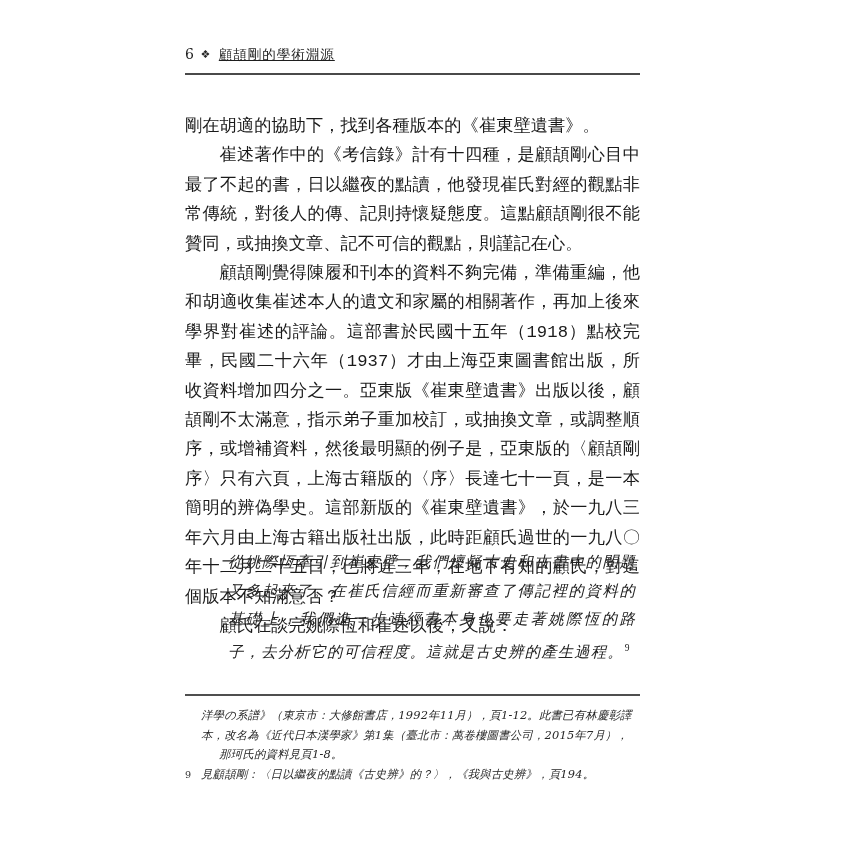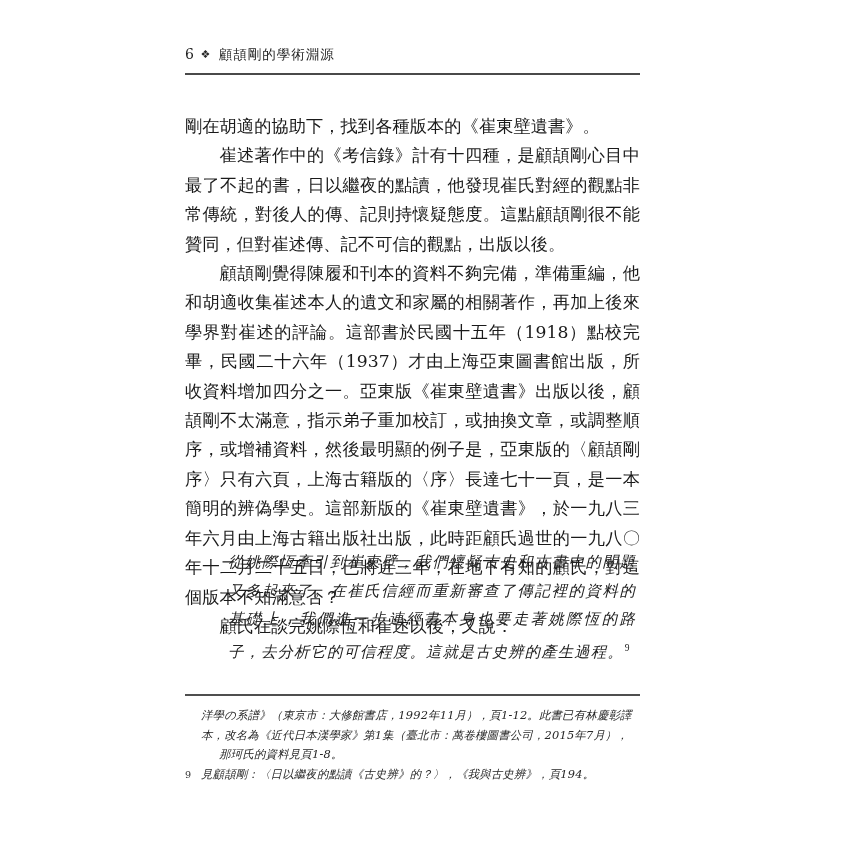--- a/index.html
+++ b/index.html
@@ -39,36 +39,38 @@
   }
   .header-orn {
     font-size: 11px;
     margin-right: 8px;
     color: #262626;
     transform: translateY(-1px);
   }
   .header-title {
     font-size: 13.5px;
     letter-spacing: 1px;
+    text-decoration: underline;
   }
   .header-rule {
     position: absolute;
     left: 185px;
     top: 73px;
     width: 455px;
     height: 2px;
     background: #4a4a4a;
   }
 
   
   .body-col {
     position: absolute;
     left: 185px;
     top: 112px;
     width: 455px;
+    font-family: Liberation Mono, monospace;
   }
   .para {
     font-size: 17.2px;
     line-height: 29.4px;
     text-align: justify;
     text-justify: inter-character;
     letter-spacing: 0.1px;
     margin: 0 0 0 0;
     color: #1a1a1a;
     text-indent: 0;
@@ -156,21 +158,21 @@
     <div class="header-line">
       <span class="header-pageno">6</span>
       <span class="header-orn">❖</span>
       <span class="header-title">顧頡剛的學術淵源</span>
     </div>
   </div>
   <div class="header-rule"></div>
 
   <div class="body-col">
     <p class="para">剛在胡適的協助下，找到各種版本的《崔東壁遺書》。</p>
-    <p class="para indent">崔述著作中的《考信錄》計有十四種，是顧頡剛心目中最了不起的書，日以繼夜的點讀，他發現崔氏對經的觀點非常傳統，對後人的傳、記則持懷疑態度。這點顧頡剛很不能贊同，但對崔述傳、記不可信的觀點，出版以後。</p>
+    <p class="para indent">崔述著作中的《考信錄》計有十四種，是顧頡剛心目中最了不起的書，日以繼夜的點讀，他發現崔氏對經的觀點非常傳統，對後人的傳、記則持懷疑態度。這點顧頡剛很不能贊同，或抽換文章、記不可信的觀點，則謹記在心。</p>
     <p class="para indent">顧頡剛覺得陳履和刊本的資料不夠完備，準備重編，他和胡適收集崔述本人的遺文和家屬的相關著作，再加上後來學界對崔述的評論。這部書於民國十五年（1918）點校完畢，民國二十六年（1937）才由上海亞東圖書館出版，所收資料增加四分之一。亞東版《崔東壁遺書》出版以後，顧頡剛不太滿意，指示弟子重加校訂，或抽換文章，或調整順序，或增補資料，然後最明顯的例子是，亞東版的〈顧頡剛序〉只有六頁，上海古籍版的〈序〉長達七十一頁，是一本簡明的辨偽學史。這部新版的《崔東壁遺書》，於一九八三年六月由上海古籍出版社出版，此時距顧氏過世的一九八〇年十二月二十五日，已將近三年，在地下有知的顧氏，對這個版本不知滿意否？</p>
     <p class="para indent">顧氏在談完姚際恆和崔述以後，又說：</p>
   </div>
 
   <div class="quote-block">
     <p class="quote-text"><span>從姚際恆牽引到崔東壁，我們懷疑古史和古書中的問題又多起來了。在崔氏信經而重新審查了傳記裡的資料的基礎上，我們進一步連經書本身也要走著姚際恆的路子，去分析它的可信程度。這就是古史辨的產生過程。</span><span class="fn-ref">9</span></p>
   </div>
 
   <div class="footnote-rule"></div>
 

